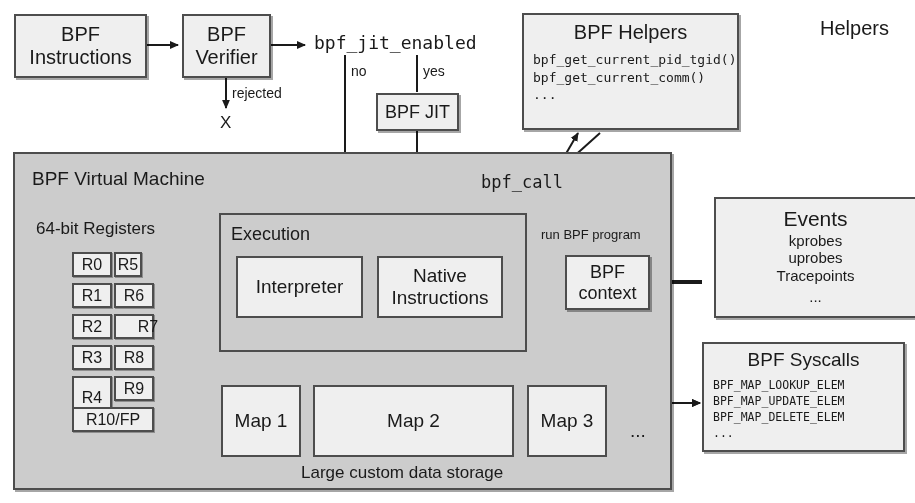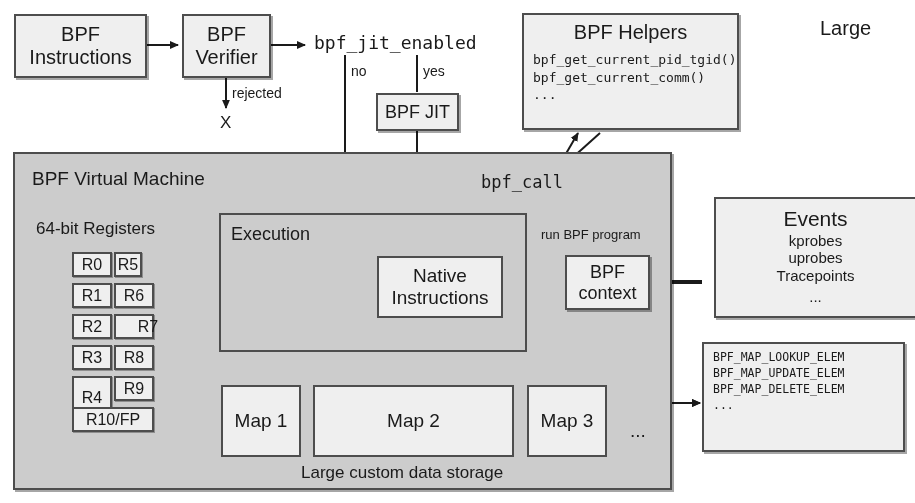--- a/index.html
+++ b/index.html
@@ -98,21 +98,21 @@
 
   <div class="box shadow" style="left:522px;top:13px;width:217px;height:117px;justify-content:flex-start;align-items:stretch;padding:6px 0 0 0;">
     <div style="font-size:20px;text-align:center;margin-bottom:7px;">BPF Helpers</div>
     <div class="mono" style="font-size:13px;text-align:left;padding-left:9px;line-height:1.35;">
       <div>bpf_get_current_pid_tgid()</div>
       <div>bpf_get_current_comm()</div>
       <div>...</div>
     </div>
   </div>
 
-  <div class="lbl" style="left:820px;top:17px;font-size:20px;">Large</div>
+  <div class="lbl" style="left:820px;top:17px;font-size:20px;">Helpers</div>
 
   <div class="vmbox" style="left:13px;top:152px;width:659px;height:338px;"></div>
 
   <div class="lbl" style="left:32px;top:168px;font-size:19px;">BPF Virtual Machine</div>
 
   <div class="lbl" style="left:36px;top:219px;font-size:17px;">64-bit Registers</div>
 
   <div class="reg" style="left:72px;top:252px;width:40px;height:25px;">R0</div>
   <div class="reg" style="left:72px;top:283px;width:40px;height:25px;">R1</div>
   <div class="reg" style="left:72px;top:314px;width:40px;height:25px;">R2</div>
@@ -123,20 +123,23 @@
   <div class="reg" style="left:114px;top:283px;width:40px;height:25px;">R6</div>
   <div class="reg" style="left:114px;top:314px;width:40px;height:25px;padding-left:28px;">R7</div>
   <div class="reg" style="left:114px;top:345px;width:40px;height:25px;">R8</div>
   <div class="reg" style="left:114px;top:376px;width:40px;height:25px;">R9</div>
 
   <div class="reg" style="left:72px;top:407px;width:82px;height:25px;">R10/FP</div>
 
   <div class="plainbox" style="left:219px;top:213px;width:308px;height:139px;"></div>
   <div class="lbl" style="left:231px;top:224px;font-size:18px;">Execution</div>
 
+  <div class="box" style="left:236px;top:256px;width:127px;height:62px;font-size:19px;">
+    <div>Interpreter</div>
+  </div>
 
   <div class="box" style="left:377px;top:256px;width:126px;height:62px;font-size:19px;">
     <div>Native</div>
     <div>Instructions</div>
   </div>
 
   <div class="lbl mono" style="left:481px;top:173px;font-size:17px;">bpf_call</div>
 
   <div class="lbl" style="left:541px;top:228px;font-size:13px;">run BPF program</div>
 
@@ -160,20 +163,21 @@
 
   <div class="box shadow" style="left:702px;top:197px;width:203px;height:121px;justify-content:flex-start;padding-top:8px;margin-left:12px;">
     <div style="font-size:21px;margin-bottom:1px;">Events</div>
     <div style="font-size:15px;">kprobes</div>
     <div style="font-size:15px;">uprobes</div>
     <div style="font-size:15px;">Tracepoints</div>
     <div style="font-size:15px;margin-top:4px;">...</div>
   </div>
 
   <div class="box shadow" style="left:702px;top:342px;width:203px;height:110px;justify-content:flex-start;align-items:stretch;padding-top:5px;">
+    <div style="font-size:19px;text-align:center;margin-bottom:6px;">BPF Syscalls</div>
     <div class="mono" style="font-size:11.5px;text-align:left;padding-left:9px;line-height:1.4;">
       <div>BPF_MAP_LOOKUP_ELEM</div>
       <div>BPF_MAP_UPDATE_ELEM</div>
       <div>BPF_MAP_DELETE_ELEM</div>
       <div>...</div>
     </div>
   </div>
 
 </div>
 

